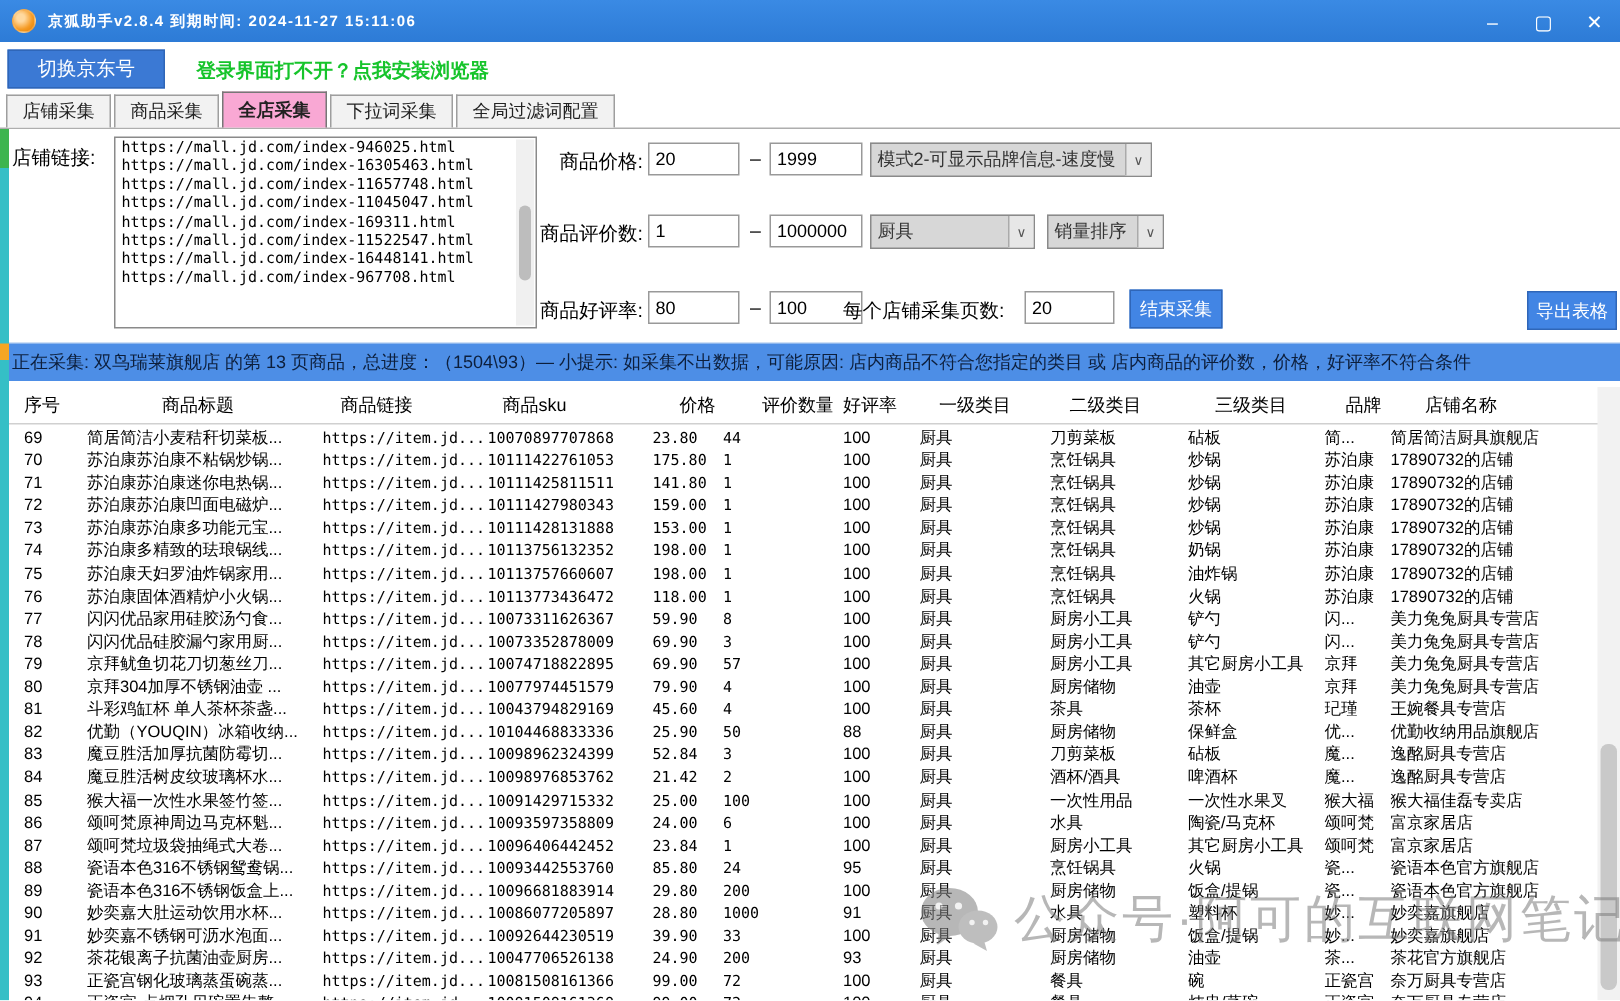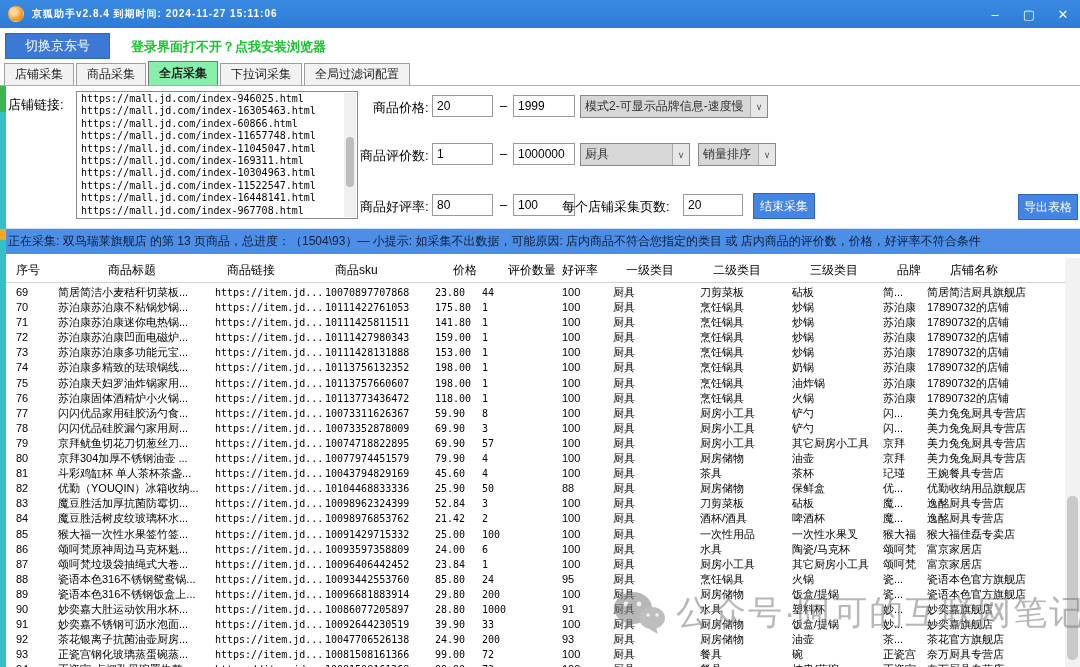--- a/index.html
+++ b/index.html
@@ -23,21 +23,21 @@
   .switch-btn { position:absolute; left:5px; top:5px; width:105px; height:26px;
     background:#3b79d4; color:#fff; font-size:13px; border:1px solid #2f66b8;
     display:flex; align-items:center; justify-content:center; }
   .login-help { position:absolute; left:131px; top:10px; color:#16c42b; font-size:13px; font-weight:bold; }
 
   
   .tabbar { position:absolute; left:0; top:62px; width:1080px; height:24px;
     border-bottom:1px solid #aeaeae; display:flex; align-items:flex-end; padding-left:4px; background:#fff; }
   .tab { height:22px; padding:0 10px; font-size:12px; display:flex; align-items:center;
     border:1px solid #9e9e9e; border-bottom:none; background:#f2f2f2; margin-right:2px; color:#222; }
-  .tab.active { background:#86efac; height:24px; border-color:#777; font-weight:bold; position:relative; z-index:2; }
+  .tab.active { background:#f9a8d4; height:24px; border-color:#777; font-weight:bold; position:relative; z-index:2; }
 
   
   .formpanel { position:absolute; left:0; top:86px; width:1080px; height:142px; background:#fff; }
   .lbl { position:absolute; font-size:13px; color:#000; white-space:nowrap; }
   .links-box { position:absolute; left:76px; top:5px; width:282px; height:128px;
     border:1px solid #8a8a8a; background:#fff; overflow:hidden; padding:1px 14px 1px 4px; }
   .link-line { font-family:"DejaVu Sans Mono", monospace; font-size:10px; line-height:12.4px;
     white-space:nowrap; color:#000; }
   .links-scroll { position:absolute; right:1px; top:1px; width:12px; height:124px; background:#f0f0f0; }
   .links-scroll .thumb { position:absolute; left:2px; top:44px; width:8px; height:50px;
@@ -124,25 +124,23 @@
       <div class="tab">全局过滤词配置</div>
     </div>
 
   <div class="formpanel">
     <div class="lbl" style="left:8px; top:10px;">店铺链接:</div>
 
     <div class="links-box">
       <div>
           <div class="link-line">https://mall.jd.com/index-946025.html</div>
           <div class="link-line">https://mall.jd.com/index-16305463.html</div>
-          <div class="link-line">https://mall.jd.com/index-60866.html</div>
           <div class="link-line">https://mall.jd.com/index-11657748.html</div>
           <div class="link-line">https://mall.jd.com/index-11045047.html</div>
           <div class="link-line">https://mall.jd.com/index-169311.html</div>
-          <div class="link-line">https://mall.jd.com/index-10304963.html</div>
           <div class="link-line">https://mall.jd.com/index-11522547.html</div>
           <div class="link-line">https://mall.jd.com/index-16448141.html</div>
           <div class="link-line">https://mall.jd.com/index-967708.html</div>
         </div>
       <div class="links-scroll">
           <div class="thumb"></div>
         </div>
     </div>
 
     <div class="lbl" style="left:373px; top:13px;">商品价格:</div>

